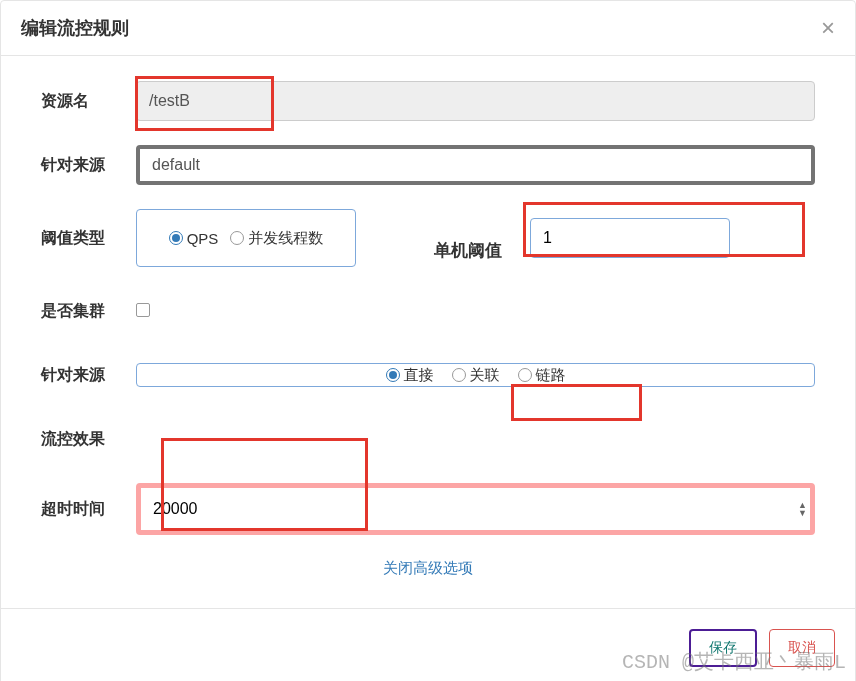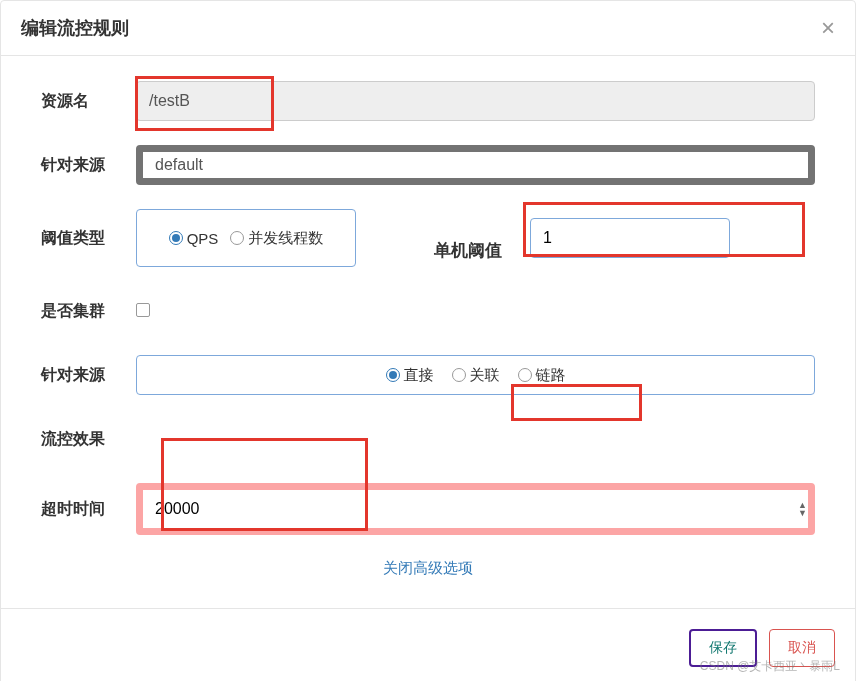--- a/index.html
+++ b/index.html
@@ -53,33 +53,33 @@
       font-size: 16px;
       flex-shrink: 0;
     }
     .form-control-wrap {
       flex: 1;
     }
     .input-text {
       width: 100%;
       height: 40px;
       padding: 6px 12px;
-      border: 7px solid #737373;
+      border: 4px solid #737373;
       border-radius: 4px;
       font-size: 16px;
       color: #555;
     }
     .input-text.disabled {
       background: #eee;
       border: 1px solid #ccc;
       color: #555;
     }
     .radio-group {
       width: 100%;
-      height: 40px;
+      height: 24px;
       border: 1px solid #7da8db;
       border-radius: 4px;
       display: flex;
       align-items: center;
       justify-content: center;
       gap: 18px;
       padding: 0 12px;
     }
     .radio-item {
       display: flex;
@@ -142,21 +142,21 @@
       width: 14px;
       height: 14px;
       border: 1px solid #999;
       border-radius: 2px;
       display: inline-block;
     }
     .timeout-input {
       width: 100%;
       height: 52px;
       padding: 18px 12px;
-      border: 7px solid #fca5a5;
+      border: 5px solid #fca5a5;
       border-radius: 4px;
       font-size: 16px;
       position: relative;
     }
     .spinner {
       position: absolute;
       right: 8px;
       top: 50%;
       transform: translateY(-50%);
       display: flex;
@@ -197,23 +197,24 @@
       color: #d9534f;
     }
     .hl {
       position: absolute;
       border: 3px solid #e3362c;
       pointer-events: none;
     }
     .watermark {
       position: absolute;
       bottom: 6px;
-      right: 16px;
+      right: 10px;
       color: rgba(120,120,120,0.55);
-      font-size: 12px;
+      font-size: 20px;
+      font-family: Liberation Mono, monospace;
     }
   </style>
 </head>
 <body>
 
 <div class="modal">
   <div class="modal-header">
     <div class="modal-title">编辑流控规则</div>
     <div class="close-icon">×</div>
   </div>

